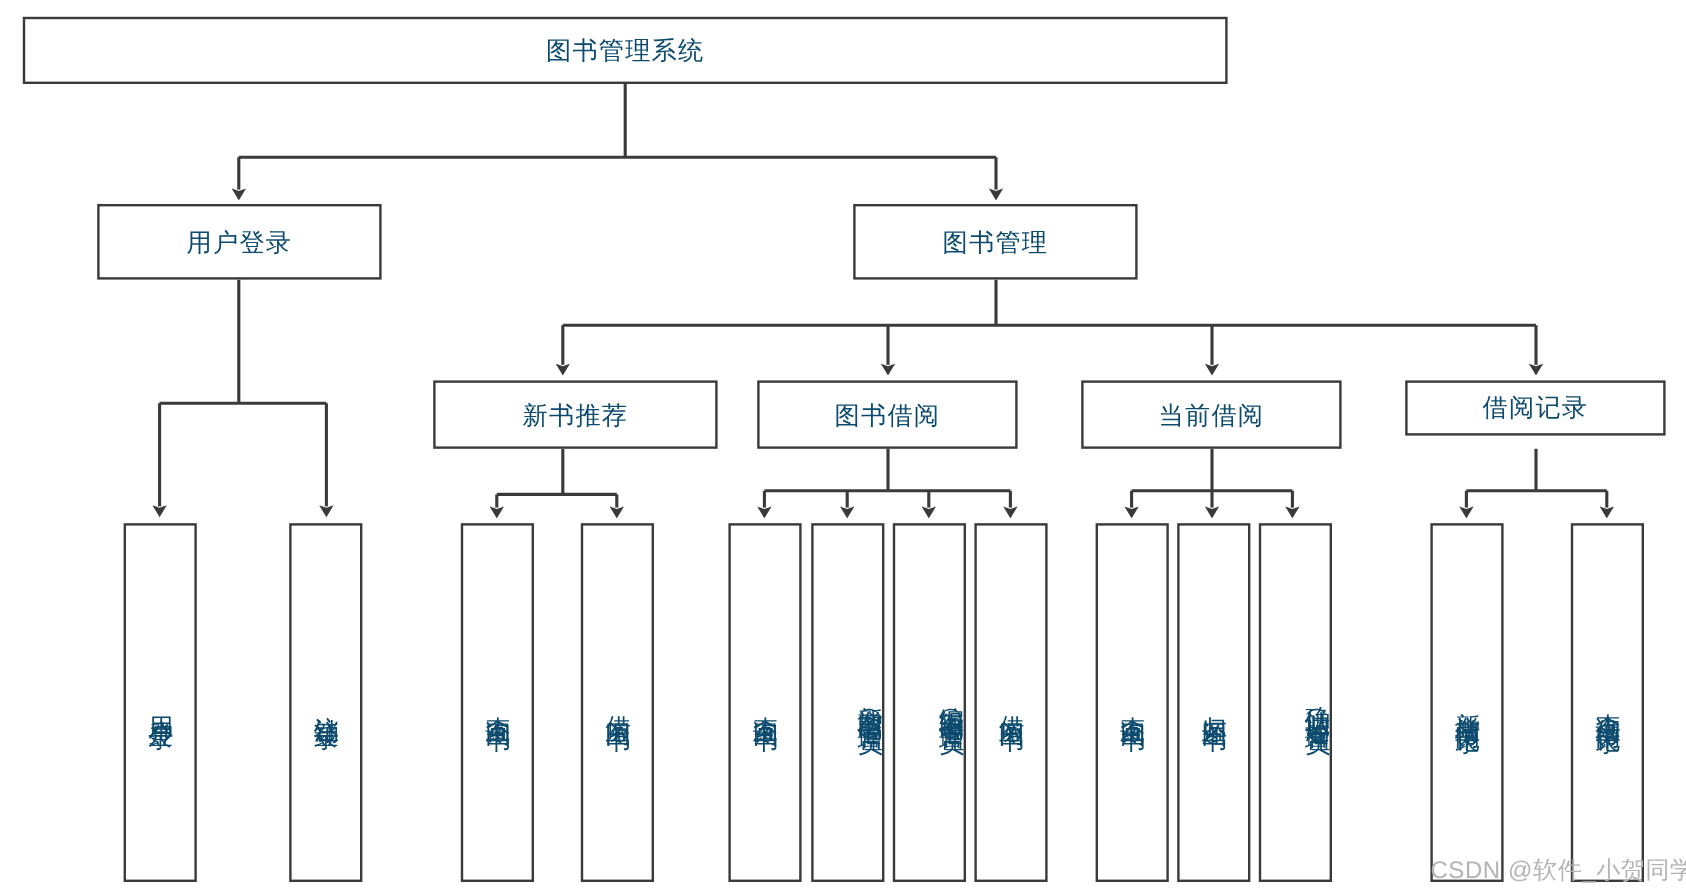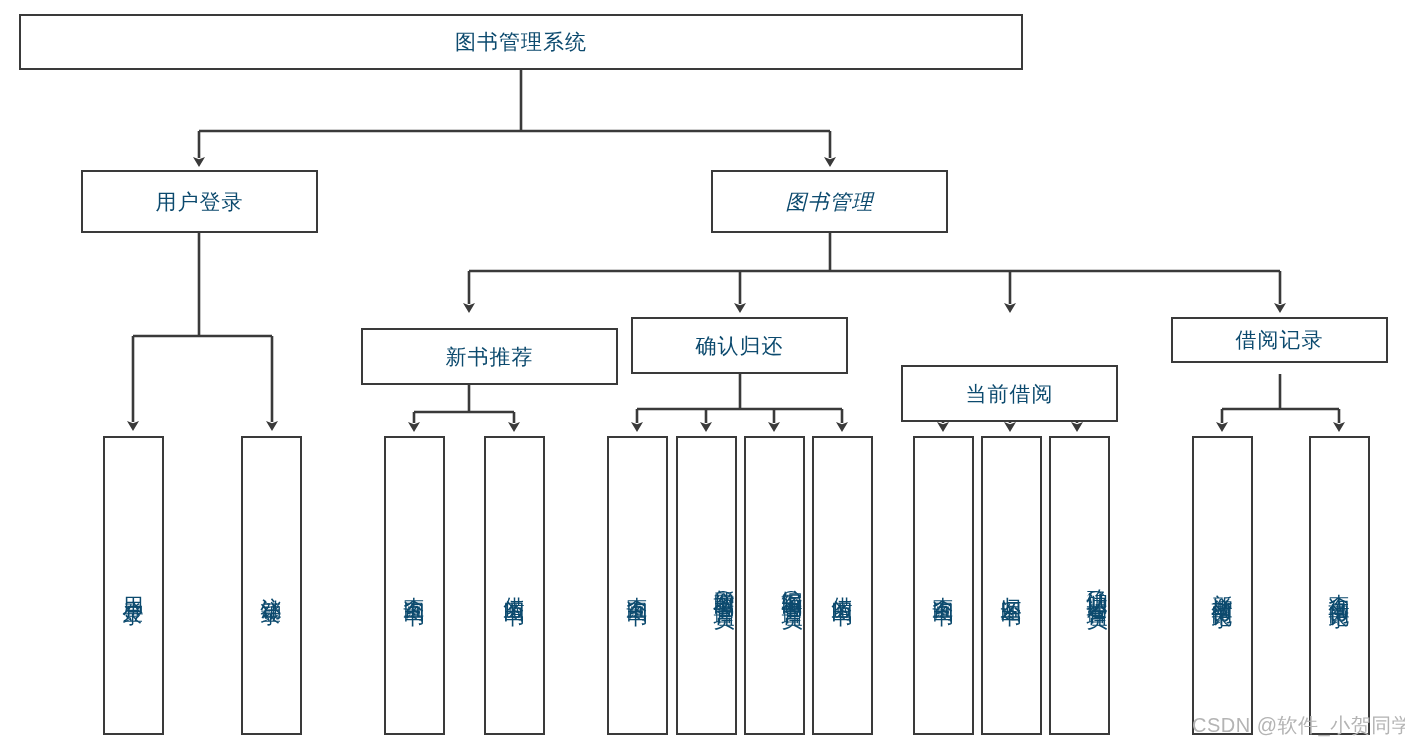--- a/index.html
+++ b/index.html
@@ -124,33 +124,33 @@
   </svg>
 
   <div class="node h" style="left:19px; top:14px; width:1004px; height:56px;">
     <span>图书管理系统</span>
   </div>
 
   <div class="node h" style="left:81px; top:170px; width:237px; height:63px;">
     <span>用户登录</span>
   </div>
 
-  <div class="node h" style="left:711px; top:170px; width:237px; height:63px;font-style:italic;">
+  <div class="node h" style="left:711px; top:170px; width:237px; height:63px;">
     <span>图书管理</span>
   </div>
 
-  <div class="node h" style="left:361px; top:328px; width:257px; height:57px;">
+  <div class="node h" style="left:361px; top:317px; width:237px; height:57px;">
     <span>新书推荐</span>
   </div>
 
   <div class="node h" style="left:631px; top:317px; width:217px; height:57px;">
-    <span>确认归还</span>
-  </div>
-
-  <div class="node h" style="left:901px; top:317px; width:217px; height:57px;margin-top:48px;">
+    <span>图书借阅</span>
+  </div>
+
+  <div class="node h" style="left:901px; top:317px; width:217px; height:57px;">
     <span>当前借阅</span>
   </div>
 
   <div class="node h" style="left:1171px; top:317px; width:217px; height:46px;">
     <span>借阅记录</span>
   </div>
 
   <div class="node v" style="left:103px; top:436px; width:61px; height:299px;">
     <span class="vtxt">用户登录</span>
   </div>

